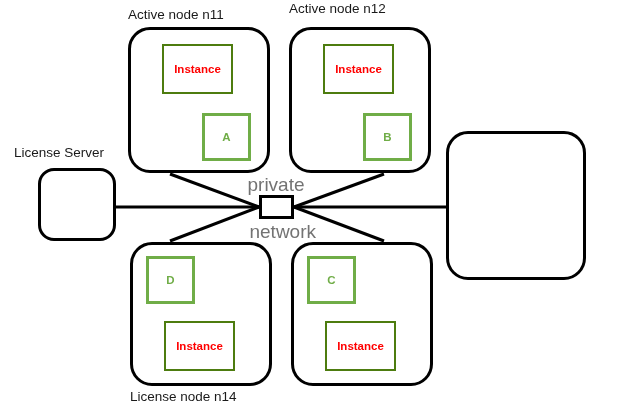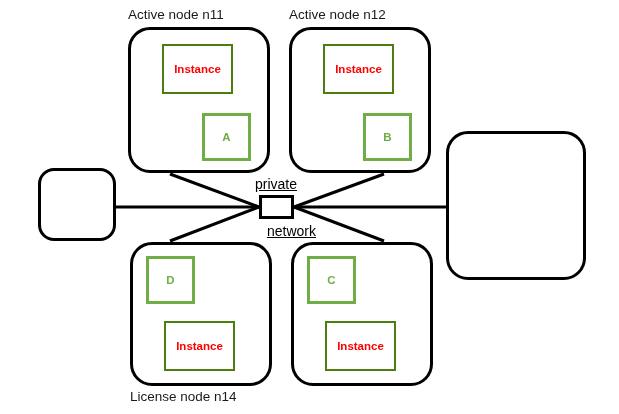--- a/index.html
+++ b/index.html
@@ -41,26 +41,25 @@
   .node-label {
     position: absolute;
     font-size: 13.5px;
     color: #1a1a1a;
     text-align: left;
     white-space: nowrap;
     line-height: 15px;
   }
   .hub-label {
     position: absolute;
-    font-size: 14px;
-    color: #000000;
+    font-size: 19px;
+    color: #737373;
     text-align: center;
     white-space: nowrap;
     line-height: 15px;
-    text-decoration: underline;
   }
   .inner-box {
     position: absolute;
     box-sizing: border-box;
     display: flex;
     align-items: center;
     justify-content: center;
     background: #ffffff;
   }
   .inner-instance {
@@ -92,33 +91,34 @@
     <g stroke="#000000" stroke-width="3" fill="none" stroke-linecap="butt">
       <line x1="115" y1="207" x2="259" y2="207"></line>
       <line x1="170" y1="174" x2="259" y2="207"></line>
       <line x1="170" y1="241" x2="259" y2="207"></line>
       <line x1="384" y1="174" x2="294" y2="207"></line>
       <line x1="384" y1="241" x2="294" y2="207"></line>
       <line x1="294" y1="207" x2="446" y2="207"></line>
     </g>
   </svg>
 
+  <div class="node-label" style="left:14px; top:145px; width:124px;">License Server</div>
   <div class="node-box" style="left:38px; top:168px; width:78px; height:73px; border-radius:16px;"></div>
 
   <div class="node-label" style="left:128px; top:7px; width:142px;">Active node n11</div>
   <div class="node-box" style="left:128px; top:27px; width:142px; height:146px;">
     <div class="inner-box inner-instance" style="left:31px; top:14px; width:71px; height:50px;">
       <span class="inner-text">Instance</span>
     </div>
     <div class="inner-box inner-app" style="left:71px; top:83px; width:49px; height:48px;">
       <span class="inner-text">A</span>
     </div>
   </div>
 
-  <div class="node-label" style="left:289px; top:7px; width:142px;">Active node n12</div>
+  <div class="node-label" style="left:289px; top:1px; width:142px;">Active node n12</div>
   <div class="node-box" style="left:289px; top:27px; width:142px; height:146px;">
     <div class="inner-box inner-instance" style="left:31px; top:14px; width:71px; height:50px;">
       <span class="inner-text">Instance</span>
     </div>
     <div class="inner-box inner-app" style="left:71px; top:83px; width:49px; height:48px;">
       <span class="inner-text">B</span>
     </div>
   </div>
 
   <div class="node-box" style="left:446px; top:131px; width:140px; height:149px;"></div>

